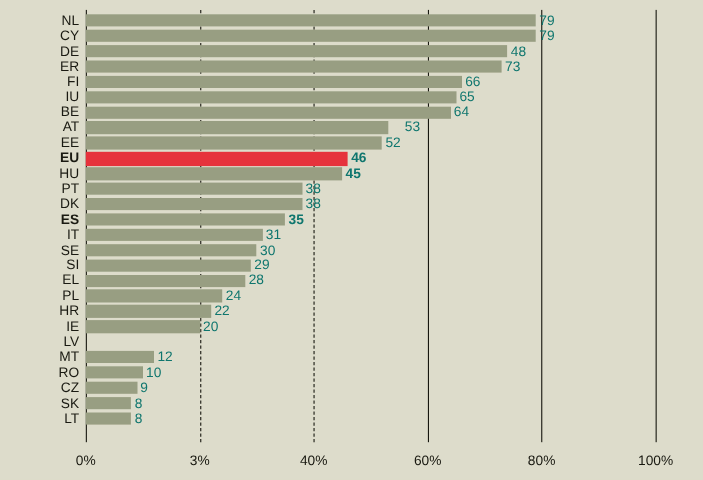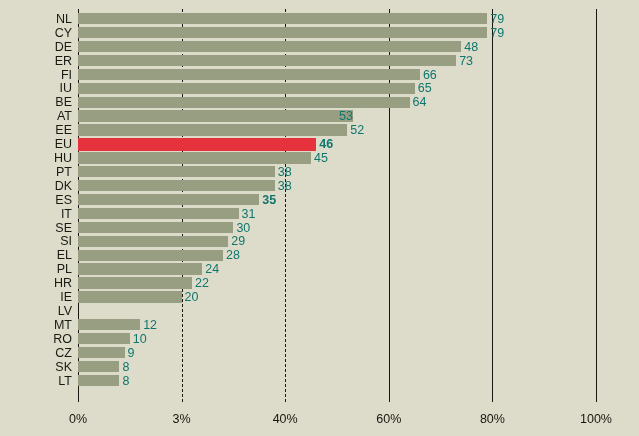--- a/index.html
+++ b/index.html
@@ -65,21 +65,21 @@
     top: 50%;
     transform: translateY(-50%);
     text-align: right;
     font-size: 12.5px;
     color: #1a1a12;
     line-height: 13px;
     letter-spacing: 0px;
     white-space: nowrap;
   }
   .row-label.bold {
-    font-weight: normal;
+    font-weight: bold;
   }
   .bar-track {
     position: absolute;
     left: 78px;
     top: 0;
     right: 0;
     height: 13.92px;
   }
   .bar {
     position: absolute;
@@ -183,42 +183,42 @@
           <div class="row-label">BE</div>
           <div class="bar-track">
             <div class="bar" style="width: 331.52px;"></div>
             <div class="bar-value" style="left: 331.52px;">64</div>
           </div>
         </div>
         <div class="row">
           <div class="row-label">AT</div>
           <div class="bar-track">
             <div class="bar" style="width: 274.54px;"></div>
-            <div class="bar-value" style="left: 258px;">53</div>
+            <div class="bar-value" style="left: 287px;">53</div>
           </div>
         </div>
         <div class="row">
           <div class="row-label">EE</div>
           <div class="bar-track">
             <div class="bar" style="width: 269.36px;"></div>
             <div class="bar-value" style="left: 269.36px;">52</div>
           </div>
         </div>
         <div class="row">
           <div class="row-label bold">EU</div>
           <div class="bar-track">
             <div class="bar highlight" style="width: 238.28px;"></div>
             <div class="bar-value bold" style="left: 238.28px;">46</div>
           </div>
         </div>
         <div class="row">
           <div class="row-label">HU</div>
           <div class="bar-track">
             <div class="bar" style="width: 233.1px;"></div>
-            <div class="bar-value" style="left: 233.1px;">45</div>
+            <div class="bar-value" style="left: 233.1px; font-weight: bold;">45</div>
           </div>
         </div>
         <div class="row">
           <div class="row-label">PT</div>
           <div class="bar-track">
             <div class="bar" style="width: 196.84px;"></div>
             <div class="bar-value" style="left: 196.84px;">38</div>
           </div>
         </div>
         <div class="row">

